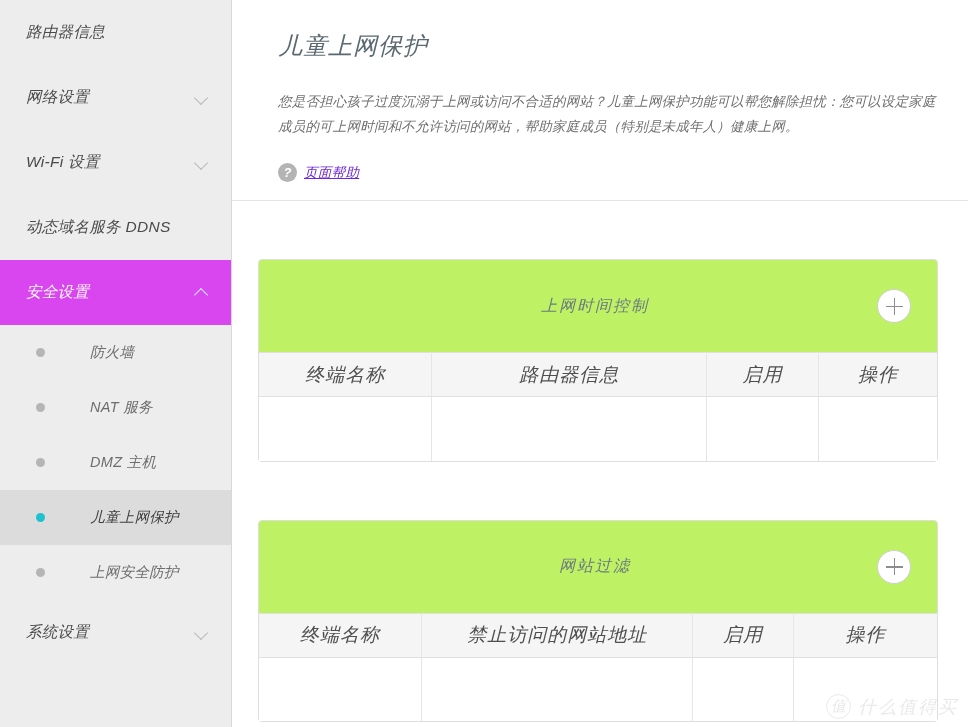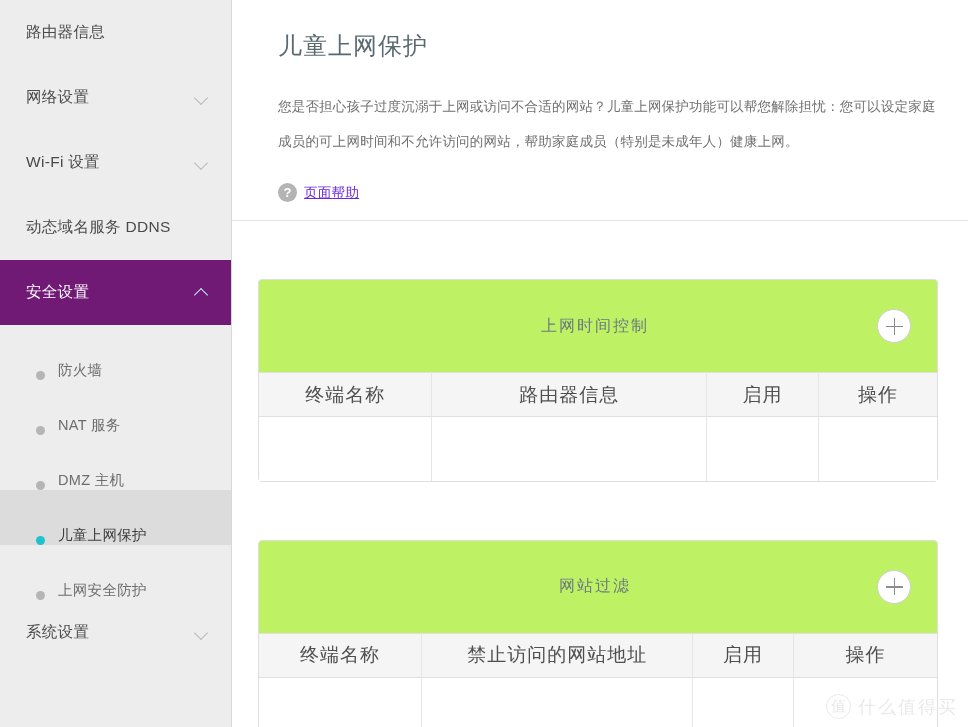--- a/index.html
+++ b/index.html
@@ -2,42 +2,42 @@
 <html><head>
 <meta charset="utf-8">
 <style>
   * { box-sizing: border-box; margin: 0; padding: 0; }
   html, body {
     width: 968px; height: 727px;
     font-family: "Liberation Sans", "DejaVu Sans", sans-serif;
     background: #ffffff;
     overflow: hidden;
   }
-  .app { display: flex; width: 968px; height: 727px; position: relative; }
+  .app { display: flex; width: 968px; height: 727px; position: relative; font-style: italic; }
 
   
   .sidebar {
     width: 232px; height: 727px;
     background: #EDEDED;
     border-right: 1px solid #d8d8d8;
     flex: 0 0 232px;
     position: relative;
   }
   .nav-item {
     height: 65px;
     display: flex; align-items: center;
     padding: 0 22px 0 26px;
     font-size: 15.5px;
     color: #4a4a4a;
     justify-content: space-between;
     letter-spacing: .3px;
   }
   .nav-item .label { white-space: nowrap; }
   .nav-item.active {
-    background: #701a75;
+    background: #d946ef;
     color: #ffffff;
   }
   .chev {
     width: 14px; height: 14px;
     display: inline-block;
     position: relative;
     flex: 0 0 14px;
   }
   .chev::before {
     content: "";
@@ -49,25 +49,26 @@
     transform: rotate(45deg);
   }
   .nav-item.active .chev::before {
     border-color: #bfeaee;
     transform: rotate(-135deg);
     top: 4px;
   }
   .subnav { background: #EDEDED; }
   .sub-item {
     height: 55px;
-    display: flex; align-items: flex-end;
+    display: flex; align-items: center;
     padding-left: 36px;
     font-size: 14.5px;
     color: #6d6d6d;
     letter-spacing: .3px;
+    gap: 32px;
   }
   .sub-item .dot {
     width: 9px; height: 9px; border-radius: 50%;
     background: #b5b5b5;
     margin-right: 13px;
     flex: 0 0 9px;
   }
   .sub-item.current {
     background: #DCDCDC;
     color: #3d3d3d;
@@ -90,21 +91,21 @@
   .page-title {
     font-size: 24px;
     color: #5a6a70;
     font-weight: normal;
     letter-spacing: 1px;
     margin-bottom: 27px;
   }
   .page-desc {
     font-size: 13.5px;
     color: #6f6f6f;
-    line-height: 35px;
+    line-height: 25px;
     max-width: 690px;
     letter-spacing: .2px;
   }
   .help-row {
     display: flex; align-items: center;
     margin-top: 24px;
   }
   .help-icon {
     width: 19px; height: 19px;
     border-radius: 50%;

